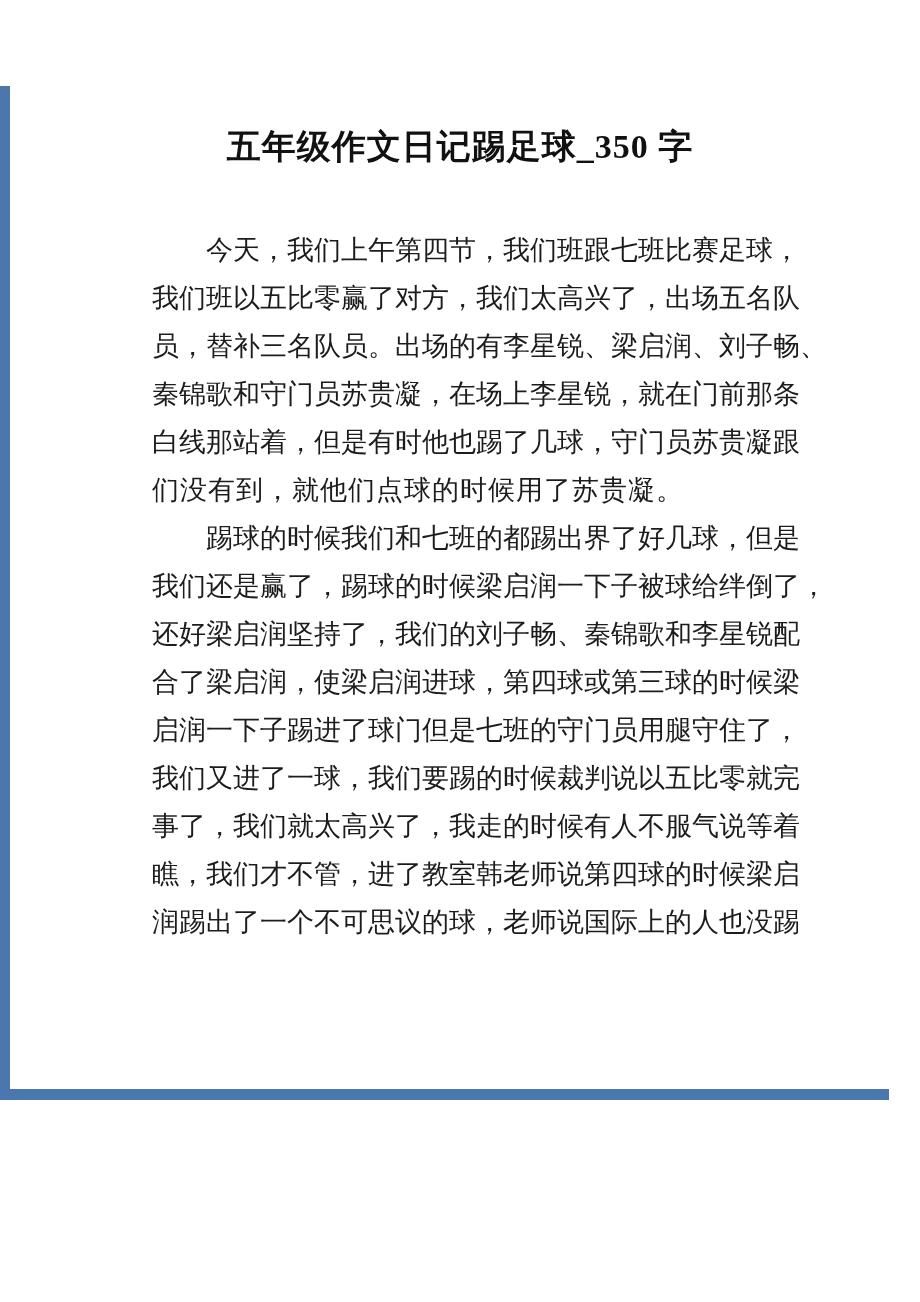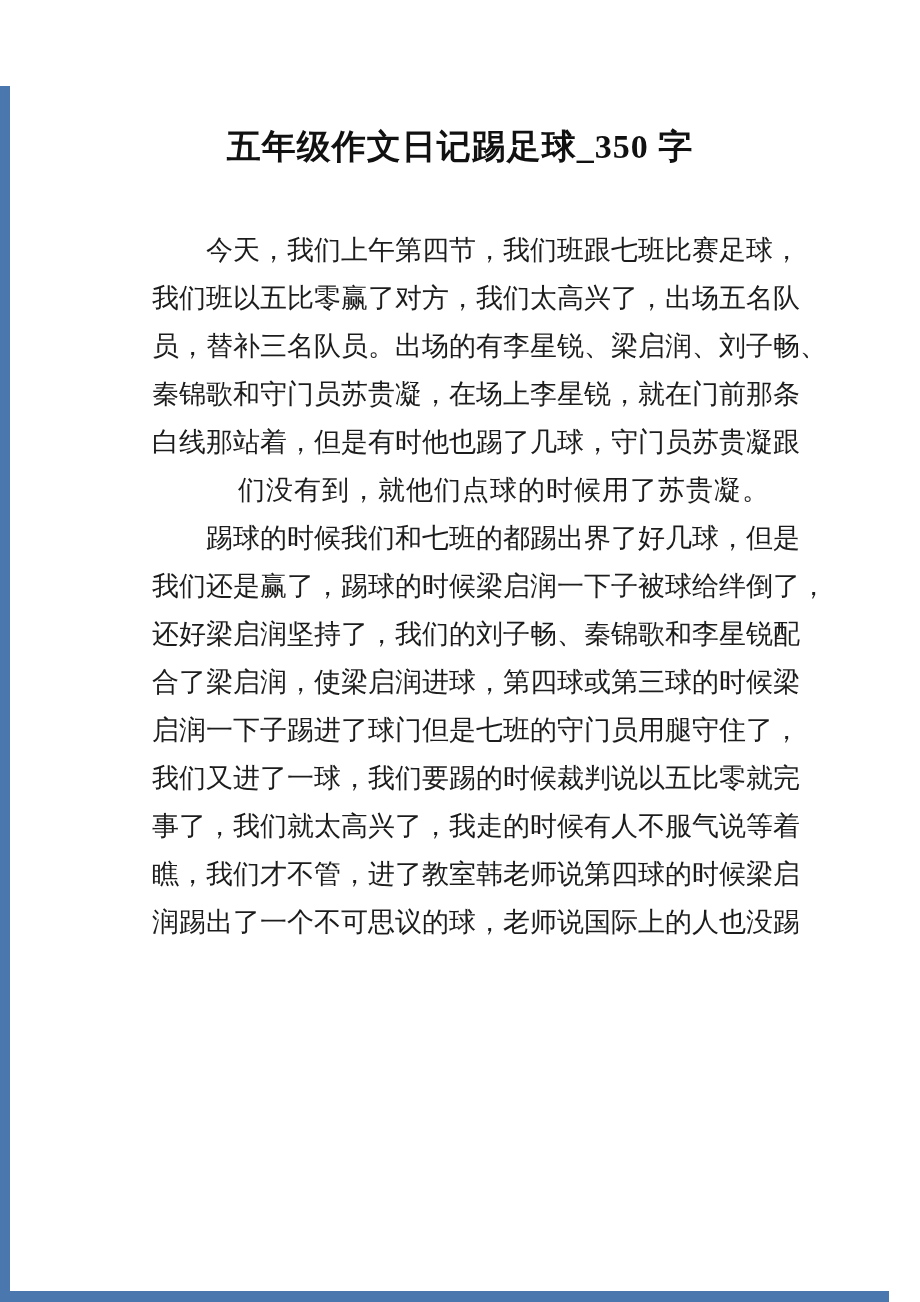--- a/index.html
+++ b/index.html
@@ -4,21 +4,21 @@
 <style>
   html, body { margin: 0; padding: 0; }
   body {
     width: 920px; height: 1302px;
     background: #ffffff;
     overflow: hidden;
     font-family: "Liberation Serif", "DejaVu Serif", serif;
   }
   .page {
     position: relative;
-    width: 920px; height: 1302px;
+    width: 920px; height: 1100px;
     background: #ffffff;
   }
   .border-left {
     position: absolute;
     left: 0; top: 86px; bottom: 0;
     width: 10px;
   }
   .border-bottom {
     position: absolute;
     left: 0; bottom: 0;
@@ -46,21 +46,21 @@
     line-height: 48px;
     font-size: 27px;
     display: grid;
     grid-auto-flow: column;
     grid-auto-columns: 1fr;
     justify-items: center;
     white-space: nowrap;
   }
   .line.last {
     display: block;
-    text-align: right;
+    text-align: left;
     letter-spacing: 1px;
   }
 </style>
 </head>
 <body>
 
 <div class="page">
   <div class="border-left" style="background: rgb(74, 119, 173);"></div>
   <div class="border-bottom" style="background: rgb(74, 119, 173);"></div>
   <div class="title">五年级作文日记踢足球_350 字</div>

